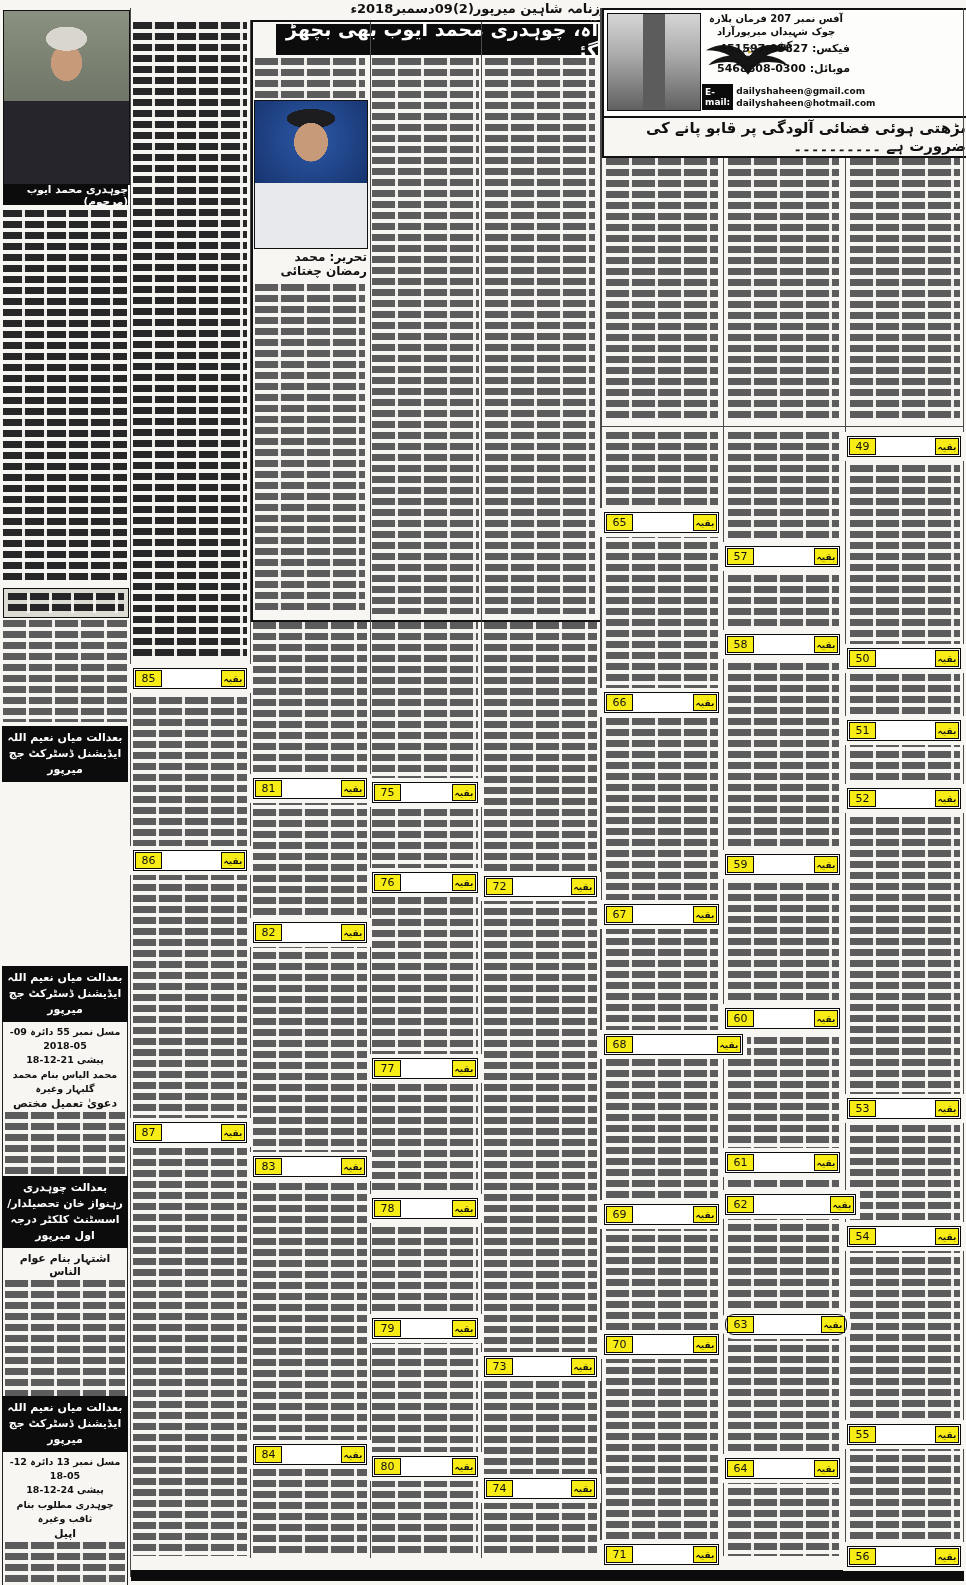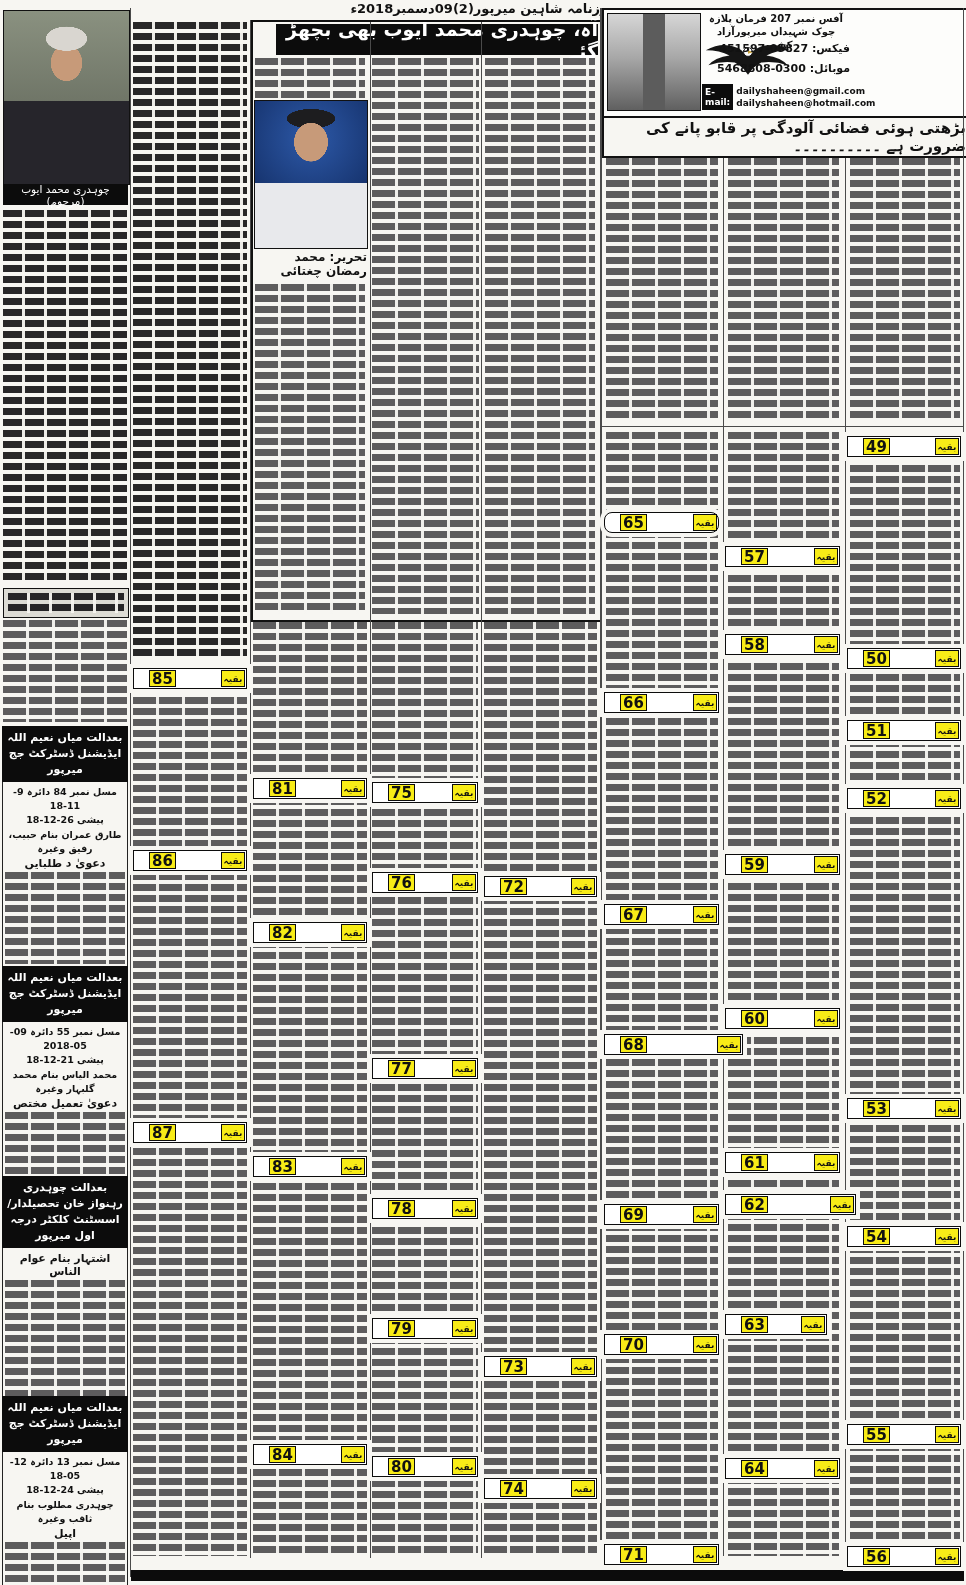--- a/index.html
+++ b/index.html
@@ -31,22 +31,22 @@
       linear-gradient(180deg, rgba(0,0,0,0) 52%, #26252b 52%),
       linear-gradient(180deg,#8a9180 0%,#6e7466 55%,#4f5349 100%);}
   .photo-ramzan{background:
       radial-gradient(ellipse 28px 32px at 50% 28%, #c79a79 0 60%, rgba(0,0,0,0) 61%),
       radial-gradient(ellipse 40px 16px at 50% 12%, #1d1d1f 0 60%, rgba(0,0,0,0) 61%),
       linear-gradient(180deg, rgba(0,0,0,0) 56%, #e8e9ec 56%),
       radial-gradient(circle at 50% 25%, #2d59a8 0%, #10295e 75%);}
   .photo-monument{background:
       linear-gradient(90deg, rgba(0,0,0,0) 38%, #5c5c5c 38% 62%, rgba(0,0,0,0) 62%),
       linear-gradient(180deg,#d6d6d6 0%,#a8a8a8 45%,#7a7a7a 80%,#606060 100%);}
-  .caption-bar{position:absolute;background:#0c0c0c;color:#fff;font-weight:normal;
-               display:flex;align-items:center;justify-content:center;direction:rtl;text-align:center;}
+  .caption-bar{position:absolute;background:#0c0c0c;color:#fff;font-weight:bold;
+               display:flex;align-items:center;justify-content:center;direction:rtl;}
   
   .art-box{position:absolute;border:2px solid #111;background:#f7f6f2;}
   .art-head{position:absolute;left:2px;right:2px;top:2px;height:31px;background:#0c0c0c;color:#fff;
             display:flex;align-items:center;justify-content:center;font-size:19px;font-weight:bold;direction:rtl;margin-left:21px;}
   .byline{position:absolute;background:#f7f6f2;display:flex;align-items:center;justify-content:center;
           font-size:12px;font-weight:bold;direction:rtl;border:1px solid #f7f6f2;}
   
   .ed-head{position:absolute;border:2px solid #111;display:flex;align-items:center;justify-content:center;
            font-size:15px;font-weight:bold;direction:rtl;background:#f7f6f2;}
   
@@ -61,21 +61,21 @@
   .mast-line{position:absolute;right:0;font-size:11px;font-weight:bold;direction:rtl;white-space:nowrap;}
   .email-row{position:absolute;left:0;right:0;bottom:2px;display:flex;align-items:center;}
   .email-lbl{background:#0c0c0c;color:#fff;font-size:9px;font-weight:bold;padding:3px 3px;}
   .email-vals{font-size:9px;font-weight:bold;line-height:1.35;padding-left:3px;}
   
   .bq-row{position:absolute;height:21px;background:#fff;border:1.5px solid #0c0c0c;
           box-shadow:0 0 0 4px #f7f6f2;box-sizing:border-box;}
   .bq-num{position:absolute;left:1px;top:1px;bottom:1px;width:27px;background:#f7e randomly;}
   .bq-num,.bq-lbl{position:absolute;top:1px;bottom:1px;background:#f8ec17;border:1px solid #0c0c0c;
           display:flex;align-items:center;justify-content:center;box-sizing:border-box;}
-  .bq-num{left:15px;width:27px;font-size:15px;font-weight:bold;}
+  .bq-num{left:1px;width:27px;font-size:11px;font-weight:normal;}
   .bq-lbl{right:1px;width:24px;font-size:9px;font-weight:bold;direction:rtl;}
   
   .notice{position:absolute;left:2px;width:126px;}
   .cn-head{background:#0c0c0c;color:#fff;font-size:11px;font-weight:bold;text-align:center;
            direction:rtl;padding:4px 2px;line-height:1.45;}
   .cn-body{border:1px solid #222;border-top:none;padding:3px 2px 1px;background:#f7f6f2;}
   .cn-line{font-size:9.5px;font-weight:bold;text-align:center;direction:rtl;line-height:1.5;}
   .cn-type{font-size:11px;font-weight:bold;text-align:center;direction:rtl;margin:1px 0;}
   .cn-gk{position:relative;margin-top:2px;}
   .cn-sig{font-size:9px;font-weight:bold;text-align:left;direction:rtl;margin-top:2px;}
@@ -126,28 +126,20 @@
         </span>
       </div>
     </div>
   </div>
 
   <div class="ed-head" style="left:602px;top:116px;width:362px;height:38px;">بڑھتی ہوئی فضائی آلودگی پر قابو پانے کی ضرورت ہے ۔۔۔۔۔۔۔۔۔۔</div>
   <div class="rule-h" style="left:602px;top:426px;width:362px;"></div>
 
   <div class="notice" style="top:726px;">
     <div class="cn-head">بعدالت میاں نعیم اللہ ایڈیشنل ڈسٹرکٹ جج میرپور</div>
-    <div class="cn-body">
-      <div class="cn-line">مسل نمبر 84   دائرہ 9-11-18</div>
-      <div class="cn-line">پیشی 26-12-18</div>
-      <div class="cn-line">طارق عمران بنام حبیب، رفیق وغیرہ</div>
-      <div class="cn-type">دعویٰ د طلبایں</div>
-      <div class="cn-gk gk" style="height:92px;"></div>
-      <div class="cn-sig">دستخط و مہر عدالت</div>
-    </div>
   </div>
 
   <div class="notice" style="top:966px;">
     <div class="cn-head">بعدالت میاں نعیم اللہ ایڈیشنل ڈسٹرکٹ جج میرپور</div>
     <div class="cn-body">
       <div class="cn-line">مسل نمبر 55   دائرہ 09-05-2018</div>
       <div class="cn-line">پیشی 21-12-18</div>
       <div class="cn-line">محمد الیاس بنام محمد گلبہار وغیرہ</div>
       <div class="cn-type">دعویٰ تعمیل مختص</div>
       <div class="cn-gk gk" style="height:62px;"></div>
@@ -253,29 +245,29 @@
       <span class="bq-lbl">بقیہ</span>
     </div>
     <div class="bq-row" style="left: 725px; top: 1152px; width: 115px;">
       <span class="bq-num">61</span>
       <span class="bq-lbl">بقیہ</span>
     </div>
     <div class="bq-row" style="left: 725px; top: 1194px; width: 131px; padding-left: 12px;">
       <span class="bq-num">62</span>
       <span class="bq-lbl">بقیہ</span>
     </div>
-    <div class="bq-row" style="left: 725px; top: 1314px; width: 102px;">
+    <div class="bq-row" style="left: 725px; top: 1314px; width: 122px; border-radius: 9px;">
       <span class="bq-num">63</span>
       <span class="bq-lbl">بقیہ</span>
     </div>
     <div class="bq-row" style="left: 725px; top: 1458px; width: 115px;">
       <span class="bq-num">64</span>
       <span class="bq-lbl">بقیہ</span>
     </div>
-    <div class="bq-row" style="left: 604px; top: 512px; width: 115px; border-radius: 8px;">
+    <div class="bq-row" style="left: 604px; top: 512px; width: 115px;">
       <span class="bq-num">65</span>
       <span class="bq-lbl">بقیہ</span>
     </div>
     <div class="bq-row" style="left: 604px; top: 692px; width: 115px;">
       <span class="bq-num">66</span>
       <span class="bq-lbl">بقیہ</span>
     </div>
     <div class="bq-row" style="left: 604px; top: 904px; width: 115px;">
       <span class="bq-num">67</span>
       <span class="bq-lbl">بقیہ</span>

